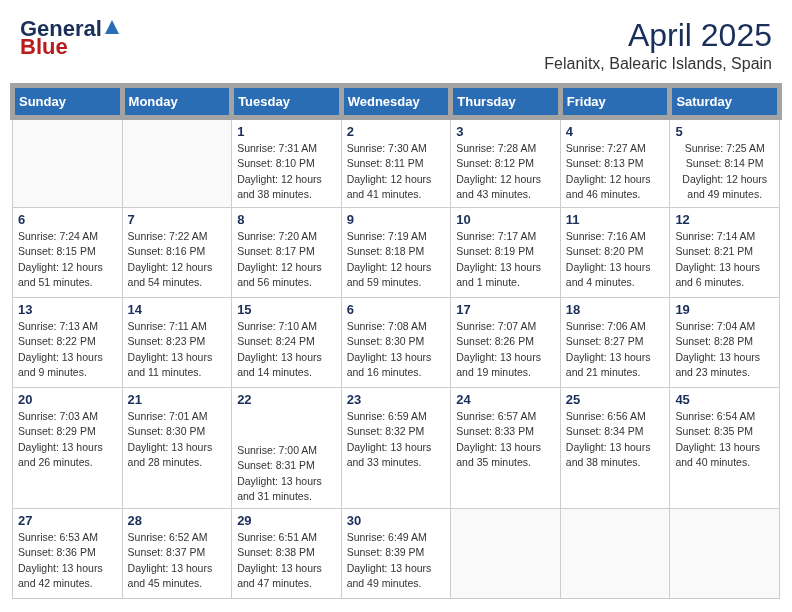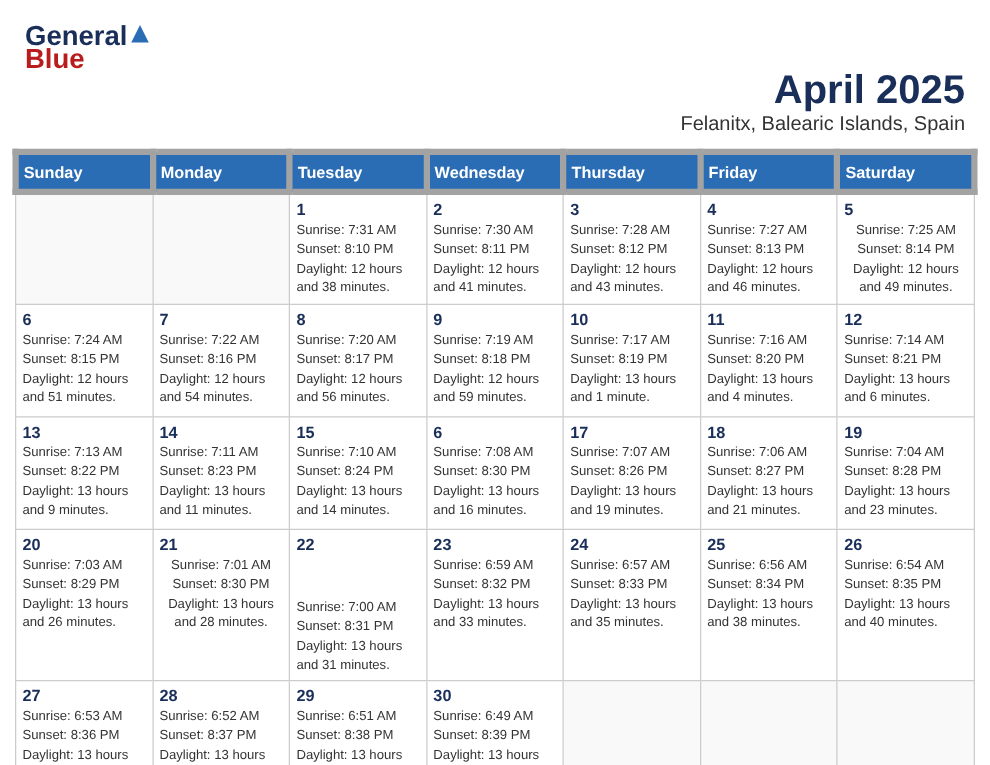--- a/index.html
+++ b/index.html
@@ -14,24 +14,23 @@
       display: flex;
       justify-content: space-between;
       align-items: flex-start;
       padding: 8px 10px 6px 10px;
     }
     .title-section {
       text-align: right;
     }
     .month-title {
       font-size: 32px;
-      font-weight: bold;
+      font-weight: normal;
       color: #1a2e5a;
       line-height: 1.1;
-      margin-top: 36px;
     }
     .location-title {
       font-size: 16px;
       color: #333;
       margin-top: 2px;
     }
     .calendar {
       width: 100%;
       border-collapse: collapse;
       margin-top: 4px;
@@ -261,21 +260,21 @@
       <tr>
         <td>
           <div class="day-number">20</div>
           <div class="day-detail" style="white-space: pre-line;">Sunrise: 7:03 AM
 Sunset: 8:29 PM
 Daylight: 13 hours
 and 26 minutes.</div>
         </td>
         <td>
           <div class="day-number">21</div>
-          <div class="day-detail" style="white-space: pre-line; text-align: center;">Sunrise: 7:01 AM
+          <div class="day-detail" style="white-space: pre-line;">Sunrise: 7:01 AM
 Sunset: 8:30 PM
 Daylight: 13 hours
 and 28 minutes.</div>
         </td>
         <td>
           <div class="day-number">22</div>
           <div class="day-detail" style="white-space: pre-line; margin-top: 36px;">Sunrise: 7:00 AM
 Sunset: 8:31 PM
 Daylight: 13 hours
 and 31 minutes.</div>
@@ -295,21 +294,21 @@
 and 35 minutes.</div>
         </td>
         <td>
           <div class="day-number">25</div>
           <div class="day-detail" style="white-space: pre-line;">Sunrise: 6:56 AM
 Sunset: 8:34 PM
 Daylight: 13 hours
 and 38 minutes.</div>
         </td>
         <td>
-          <div class="day-number">26</div>
+          <div class="day-number">45</div>
           <div class="day-detail" style="white-space: pre-line;">Sunrise: 6:54 AM
 Sunset: 8:35 PM
 Daylight: 13 hours
 and 40 minutes.</div>
         </td>
       </tr>
       <tr>
         <td>
           <div class="day-number">27</div>
           <div class="day-detail" style="white-space: pre-line;">Sunrise: 6:53 AM

